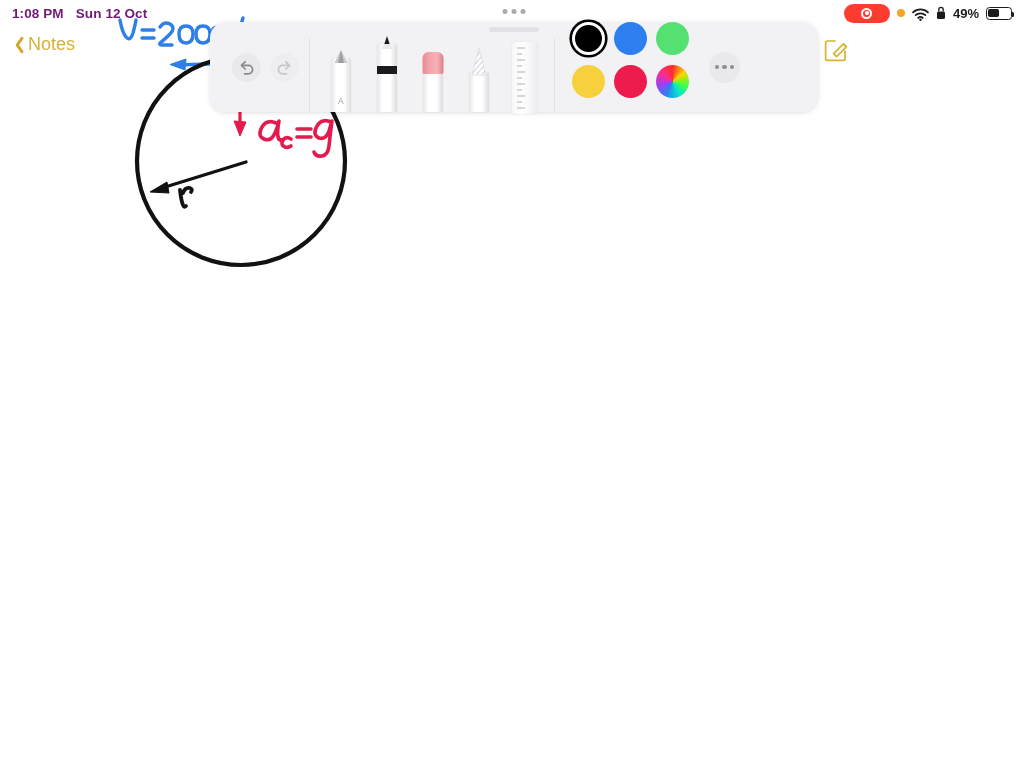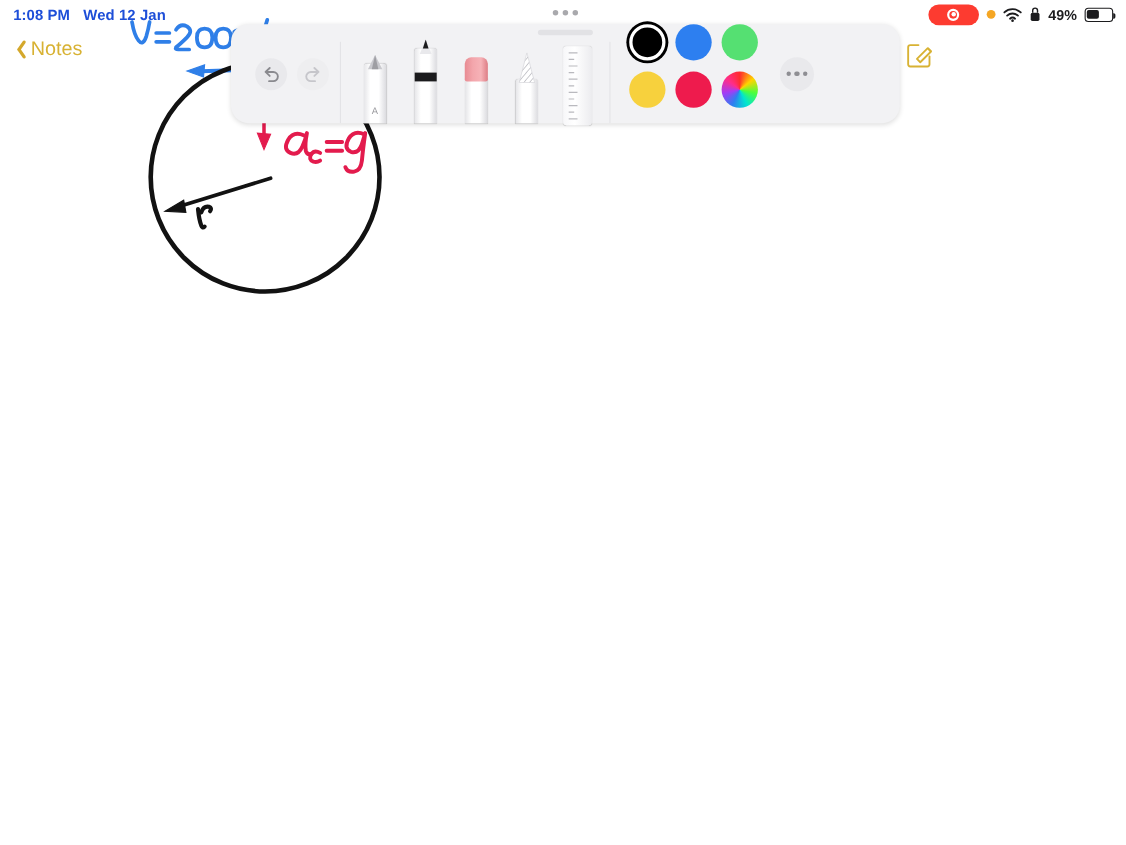--- a/index.html
+++ b/index.html
@@ -13,21 +13,21 @@
   #screen { position: relative; width: 1024px; height: 768px; background: #ffffff; }
 
   
   .status-bar {
     position: absolute; top: 0; left: 0; width: 1024px; height: 26px;
     display: flex; align-items: center; justify-content: space-between;
     padding: 0 12px; z-index: 40;
   }
   .status-left { display: flex; align-items: center; gap: 12px; }
   .status-time, .status-date {
-    font-size: 13.5px; font-weight: bold; color: #1d4ed8; letter-spacing: .1px;
+    font-size: 13.5px; font-weight: bold; color: #701a75; letter-spacing: .1px;
     white-space: nowrap;
   }
   .status-right { display: flex; align-items: center; gap: 7px; }
   .rec-pill {
     width: 46px; height: 19px; border-radius: 10px; background: #fd3b30;
     display: flex; align-items: center; justify-content: center;
   }
   .rec-pill .ring {
     width: 11px; height: 11px; border-radius: 50%;
     border: 2px solid #ffffff; background: #fd3b30;
@@ -135,21 +135,21 @@
   .canvas { position: absolute; top: 120px; left: 0; width: 1024px; height: 648px; background: #fff; }
 </style>
 </head>
 <body>
 
 <div id="screen">
 
   <div class="status-bar">
     <div class="status-left">
       <span class="status-time">1:08 PM</span>
-      <span class="status-date">Wed 12 Jan</span>
+      <span class="status-date">Sun 12 Oct</span>
     </div>
     <div class="status-right">
       <span class="rec-pill">
         <span class="ring">
             <i></i>
           </span>
       </span>
       <span class="orange-dot"></span>
       <span class="wifi-icon">
         <svg width="17" height="13" viewBox="0 0 17 13">

